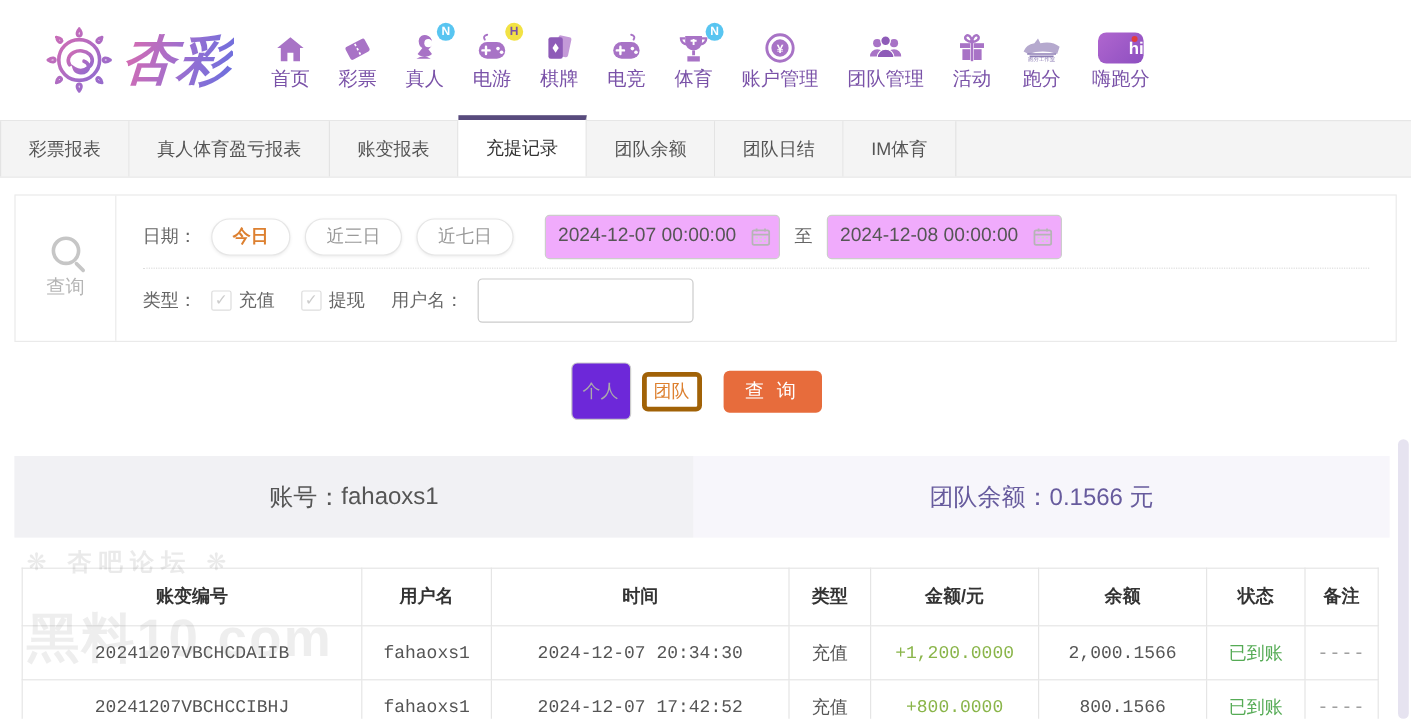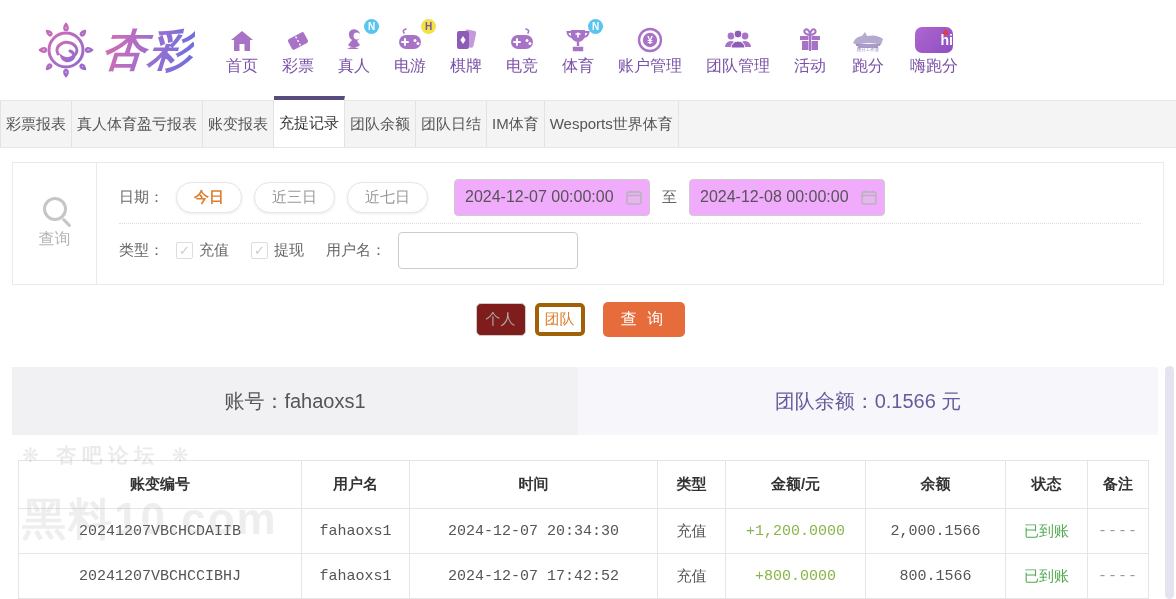--- a/index.html
+++ b/index.html
@@ -23,21 +23,21 @@
   .badge-n { background:#58c5f1; color:#fff; }
   .badge-h { background:#f2e244; color:#7a52a8; }
   .hi-app { width:38px; height:26px; border-radius:7px; background:linear-gradient(135deg,#b066cf,#8d4fc0);
     position:relative; display:flex; align-items:center; justify-content:flex-end;
     color:#fff; font-weight:bold; font-size:14px; }
   .hi-dot { position:absolute; top:3px; right:5px; width:5px; height:5px; border-radius:50%; background:#e23c3c; }
 
   
   .tabbar { height:48px; background:#f4f4f4; border-top:1px solid #e6e6e6; border-bottom:1px solid #e6e6e6;
     display:flex; align-items:stretch; }
-  .tab { padding:0 5px; font-size:15px; color:#555; display:flex; align-items:center;
+  .tab { padding:0 23px; font-size:15px; color:#555; display:flex; align-items:center;
     border-right:1px solid #e3e3e3; cursor:pointer; white-space:nowrap; background:#f4f4f4; }
   .tab:first-child { border-left:1px solid #e3e3e3; }
   .tab.active { background:#fff; border-top:4px solid #584b7d; margin-top:-5px; color:#333; }
 
   
   .filter-panel { margin:14px 12px 0 12px; border:1px solid #eaeaea; display:flex; background:#fff; }
   .search-cell { width:84px; border-right:1px solid #eaeaea; display:flex; flex-direction:column;
     align-items:center; justify-content:center; color:#b5b5b5; }
   .mag-icon { width:24px; height:24px; border:3px solid #c6c6c6; border-radius:50%; position:relative; margin-bottom:8px; }
   .mag-icon::after { content:""; position:absolute; width:3px; height:11px; background:#c6c6c6;
@@ -58,21 +58,21 @@
   .checkbox { width:17px; height:17px; border:1px solid #ddd; border-radius:2px; background:#fff;
     display:inline-flex; align-items:center; justify-content:center; color:#ccc; font-size:13px;
     margin-right:6px; cursor:pointer; }
   .check-label { font-size:15px; color:#666; margin-right:22px; }
   .username-input { width:180px; height:37px; border:1px solid #ccc; border-radius:4px; padding:0 10px;
     font-size:15px; font-family:inherit; }
 
   
   .actions { margin-top:17px; display:flex; justify-content:center; align-items:center; gap:9px;
     padding-right:16px; }
-  .btn-outline-gray { width:50px; height:33px; border:1px solid #ccc; border-radius:5px; background:#7f1d1d;
+  .btn-outline-gray { width:50px; height:48px; border:1px solid #ccc; border-radius:5px; background:#6d28d9;
     color:#aaa; font-size:15px; cursor:pointer; font-family:Liberation Mono, monospace; }
   .btn-outline-orange { width:50px; height:33px; border:4px solid #a16207; border-radius:5px; background:#fff;
     color:#dd8030; font-size:15px; cursor:pointer; font-family:inherit; margin-right:9px; }
   .btn-solid { width:82px; height:35px; border:none; border-radius:5px; background:#e76c3c; color:#fff;
     font-size:16px; cursor:pointer; font-family:inherit; letter-spacing:3px; }
 
   
   .account-bar { margin:30px 18px 0 12px; height:68px; display:flex; }
   .account-left { width:566px; background:#f1f1f4; display:flex; align-items:center; justify-content:center;
     font-size:20px; color:#555; }
@@ -257,21 +257,20 @@
 </div>
 
 <div class="tabbar">
   <div class="tab">彩票报表</div>
   <div class="tab">真人体育盈亏报表</div>
   <div class="tab">账变报表</div>
   <div class="tab active">充提记录</div>
   <div class="tab">团队余额</div>
   <div class="tab">团队日结</div>
   <div class="tab">IM体育</div>
-  <div class="tab">Wesports世界体育</div>
 </div>
 
 <div class="filter-panel">
   <div class="search-cell">
     <span class="mag-icon"></span>
     <span class="search-cell-label">查询</span>
   </div>
   <div class="filter-main">
     <div class="filter-row">
       <span class="filter-label">日期：</span>

